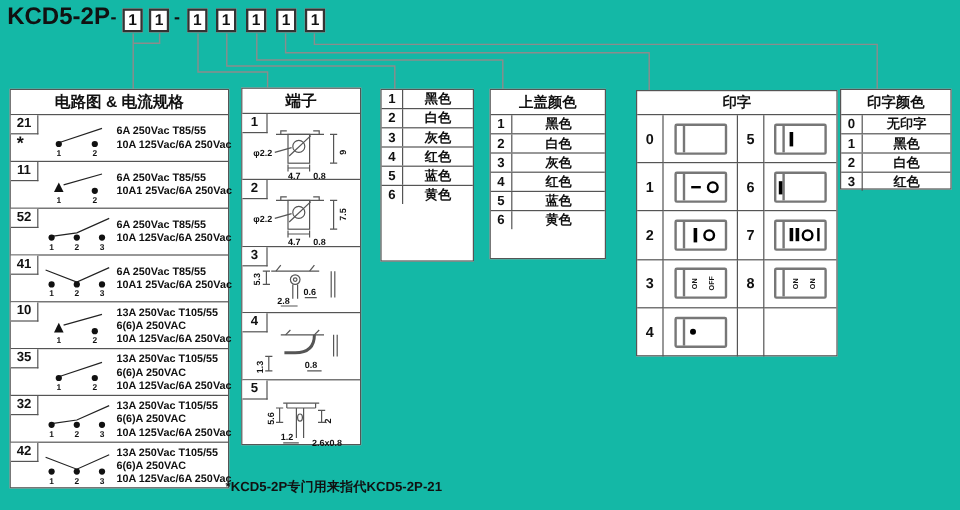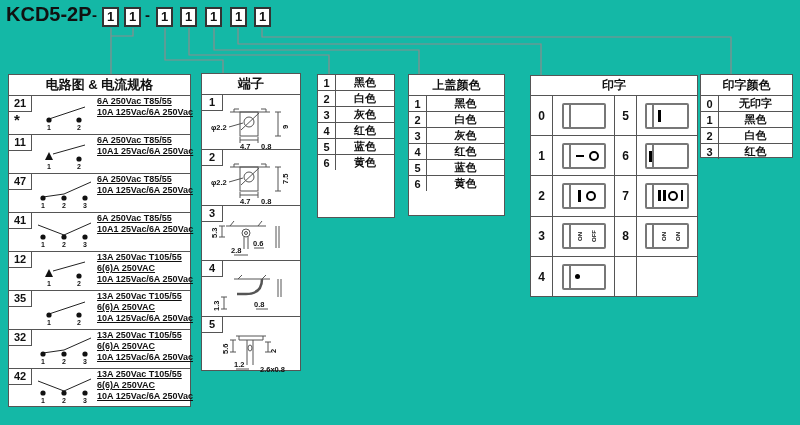--- a/index.html
+++ b/index.html
@@ -24,21 +24,21 @@
   .t-circuit{left:8px;top:74px;width:183px;height:333px;}
   .t-circuit .th{height:20px;font-size:13px;}
   .t-circuit .rows{display:flex;flex-direction:column;height:311px;}
   .circ-row{flex:1;position:relative;border-bottom:1px solid var(--border);}
   .circ-row:last-child{border-bottom:none;}
   .code-tab{position:absolute;left:0;top:0;width:22px;height:15px;border-right:1px solid var(--border);
             border-bottom:1px solid var(--border);font-size:11px;font-weight:bold;text-align:center;line-height:15px;background:#fff;}
   .ast{position:absolute;left:5px;top:15px;font-size:15px;font-weight:bold;}
   .circ-svg{position:absolute;left:26px;bottom:3px;}
   .specs{position:absolute;left:88px;right:1px;top:0;bottom:0;display:flex;flex-direction:column;
-         justify-content:flex-start;font-size:9px;font-weight:bold;line-height:11px;white-space:nowrap;text-decoration:underline;}
+         justify-content:center;font-size:9px;font-weight:bold;line-height:11px;white-space:nowrap;}
 
   
   .t-term{left:201px;top:73px;width:100px;height:298px;}
   .t-term .th{height:20px;font-size:13px;}
   .t-term .rows{display:flex;flex-direction:column;height:276px;}
   .term-row{flex:1;position:relative;border-bottom:1px solid var(--border);}
   .term-row:last-child{border-bottom:none;}
   .term-row .code-tab{width:20px;height:15px;}
   .term-svg{position:absolute;left:6px;top:10px;}
 
@@ -125,21 +125,21 @@
             <text x="14" y="29" font-size="7" font-weight="bold" text-anchor="middle" fill="#111">1</text>
             <circle cx="44" cy="19" r="2.6" fill="#111"></circle>
             <text x="44" y="29" font-size="7" font-weight="bold" text-anchor="middle" fill="#111">2</text>
           </svg>
           <div class="specs">
             <div>6A 250Vac T85/55</div>
             <div>10A1 25Vac/6A 250Vac</div>
           </div>
         </div>
         <div class="circ-row">
-          <div class="code-tab">47</div>
+          <div class="code-tab">52</div>
           <svg width="60" height="30" viewBox="0 0 60 30" class="circ-svg">
             <path d="M8,18 L29,15 L56,3" stroke="#222" stroke-width="1" fill="none"></path>
             <circle cx="8" cy="19" r="2.6" fill="#111"></circle>
             <text x="8" y="29" font-size="7" font-weight="bold" text-anchor="middle" fill="#111">1</text>
             <circle cx="29" cy="19" r="2.6" fill="#111"></circle>
             <text x="29" y="29" font-size="7" font-weight="bold" text-anchor="middle" fill="#111">2</text>
             <circle cx="50" cy="19" r="2.6" fill="#111"></circle>
             <text x="50" y="29" font-size="7" font-weight="bold" text-anchor="middle" fill="#111">3</text>
           </svg>
           <div class="specs">
@@ -157,21 +157,21 @@
             <text x="29" y="29" font-size="7" font-weight="bold" text-anchor="middle" fill="#111">2</text>
             <circle cx="50" cy="19" r="2.6" fill="#111"></circle>
             <text x="50" y="29" font-size="7" font-weight="bold" text-anchor="middle" fill="#111">3</text>
           </svg>
           <div class="specs">
             <div>6A 250Vac T85/55</div>
             <div>10A1 25Vac/6A 250Vac</div>
           </div>
         </div>
         <div class="circ-row">
-          <div class="code-tab">12</div>
+          <div class="code-tab">10</div>
           <svg width="60" height="30" viewBox="0 0 60 30" class="circ-svg">
             <path d="M18,14 L50,5" stroke="#222" stroke-width="1" fill="none"></path>
             <path d="M10,20 L18,20 L14,12 Z" fill="#111"></path>
             <text x="14" y="29" font-size="7" font-weight="bold" text-anchor="middle" fill="#111">1</text>
             <circle cx="44" cy="19" r="2.6" fill="#111"></circle>
             <text x="44" y="29" font-size="7" font-weight="bold" text-anchor="middle" fill="#111">2</text>
           </svg>
           <div class="specs">
             <div>13A 250Vac T105/55</div>
             <div>6(6)A 250VAC</div>
@@ -487,13 +487,14 @@
           <div class="num">2</div>
           <div class="val">白色</div>
         </div>
         <div class="crow">
           <div class="num">3</div>
           <div class="val">红色</div>
         </div>
       </div>
   </div>
 
+  <div class="footnote">*KCD5-2P专门用来指代KCD5-2P-21</div>
 </div>
 
 </body></html>

